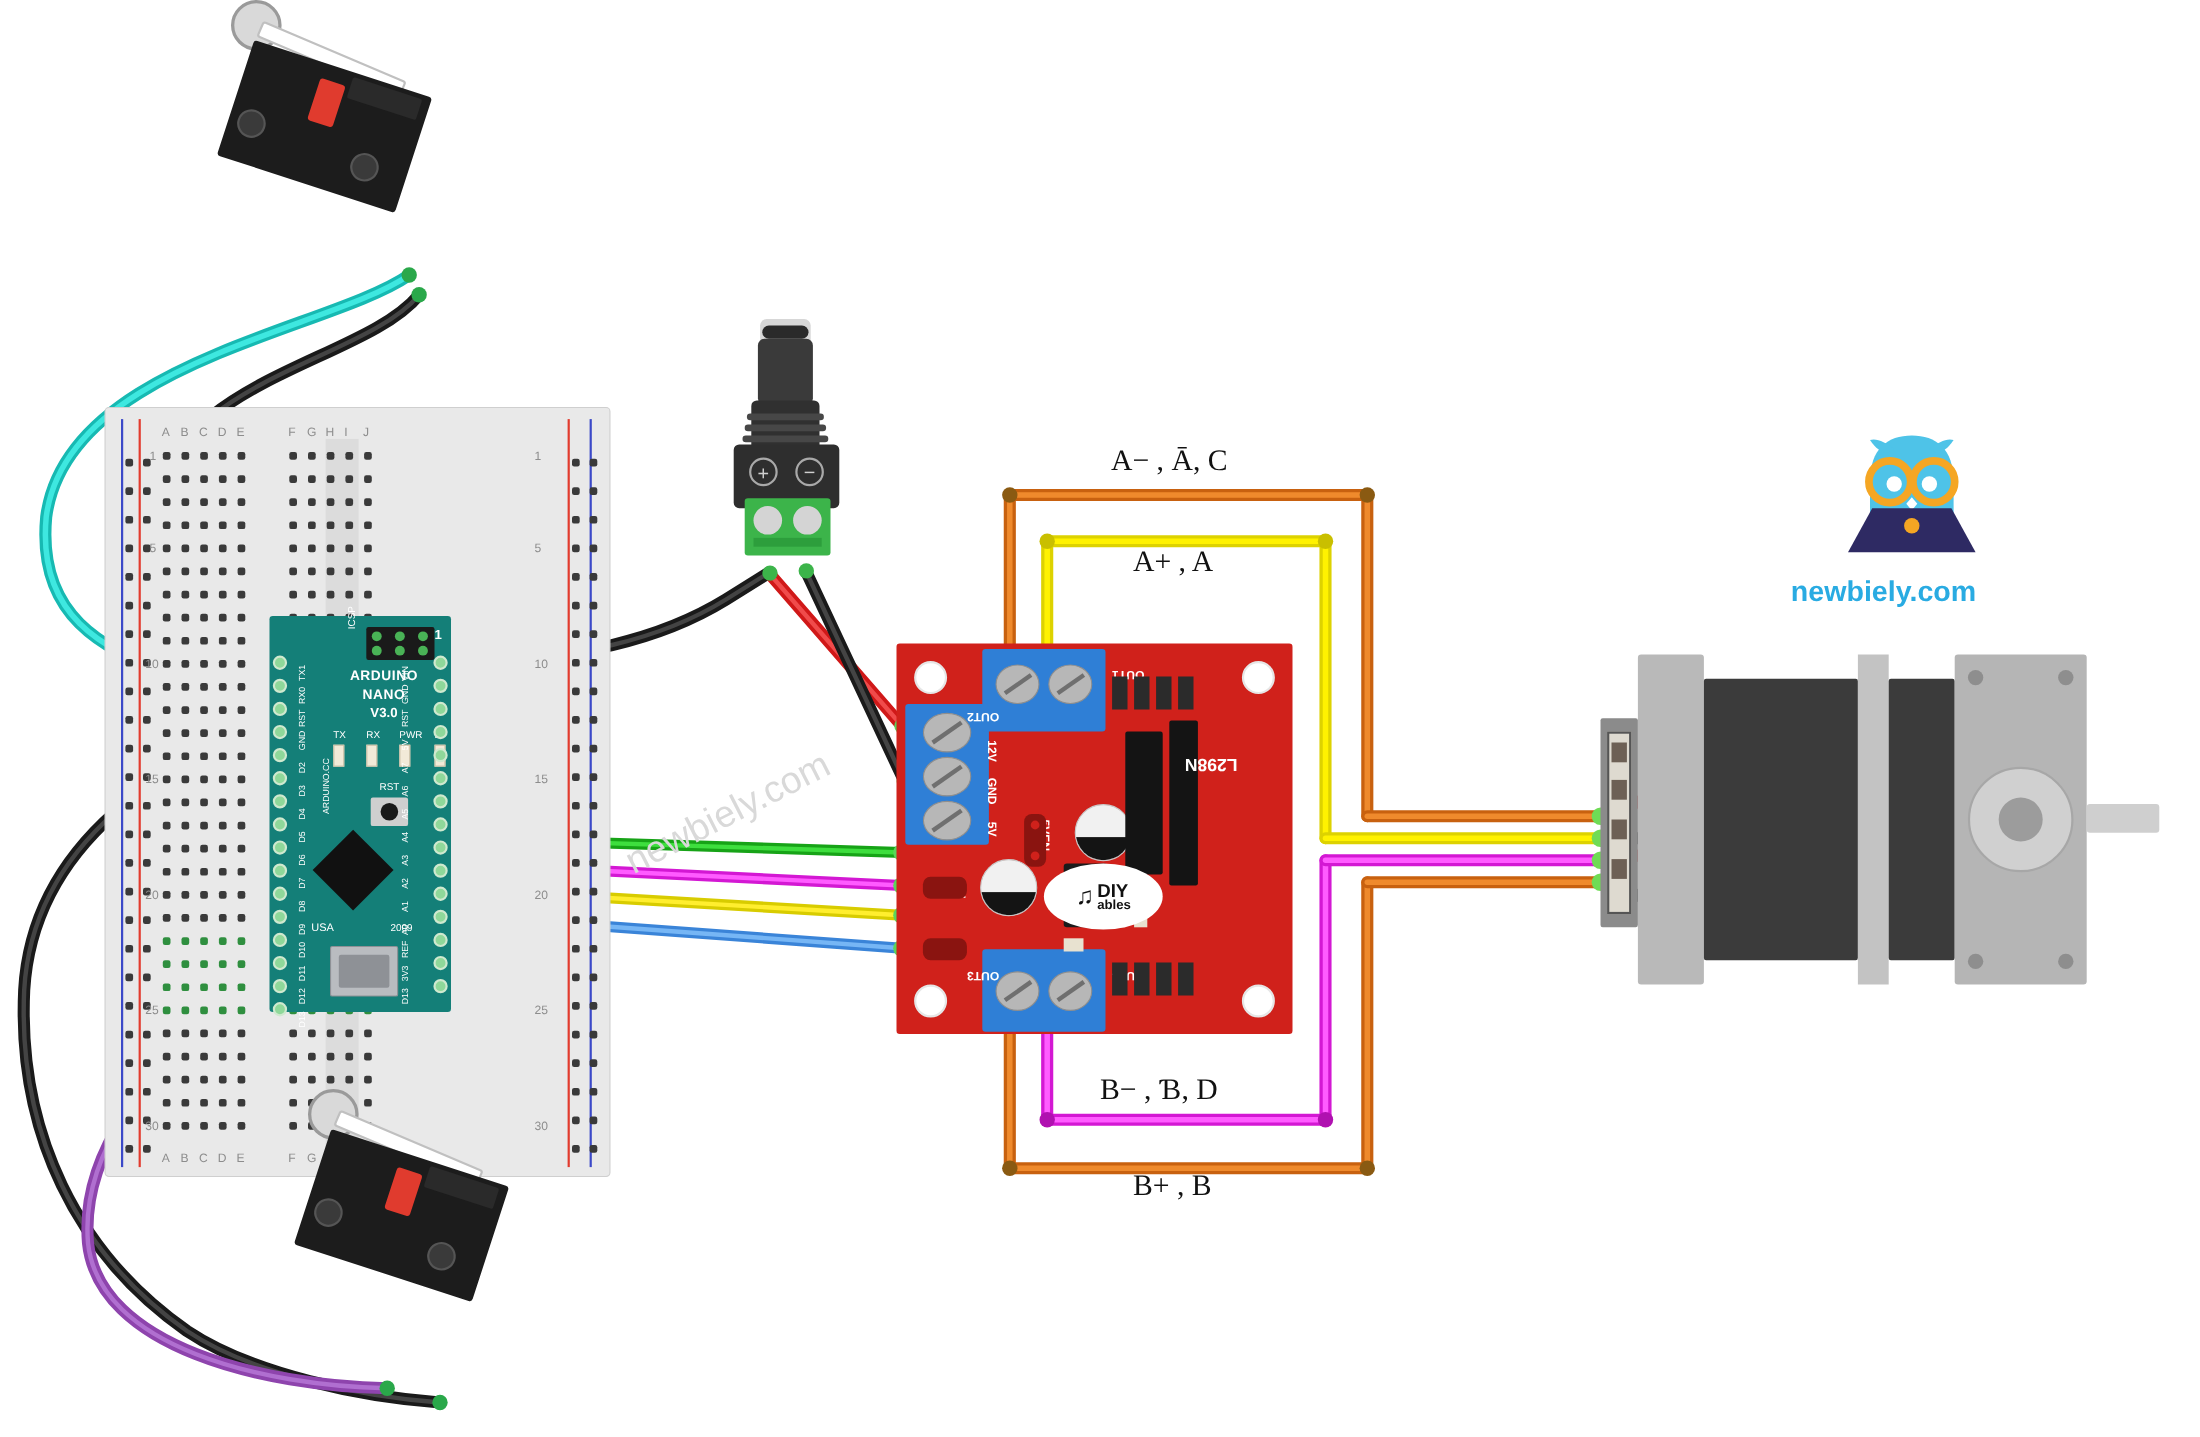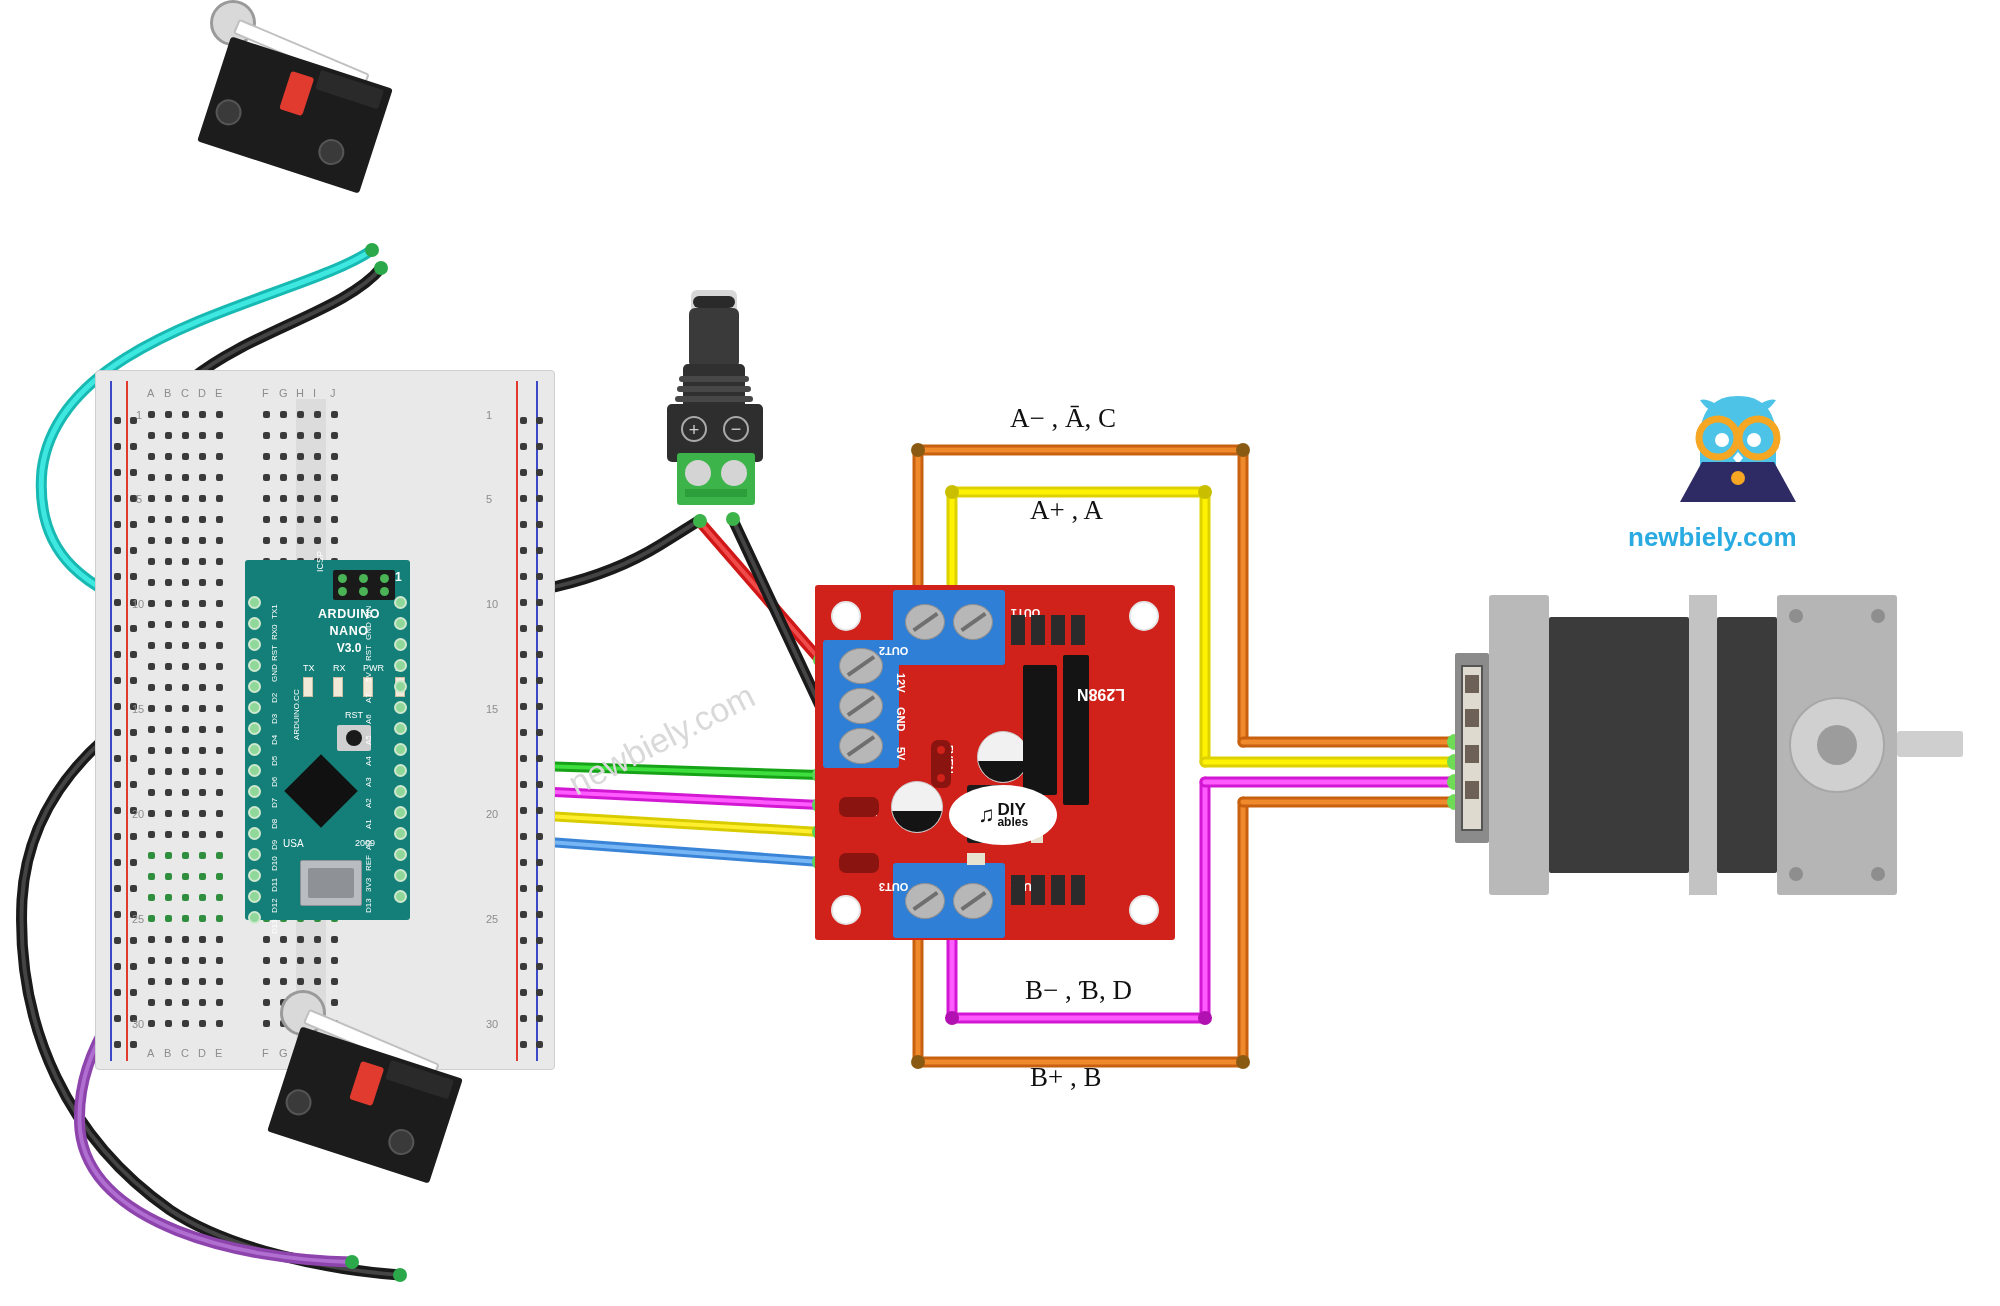--- a/index.html
+++ b/index.html
@@ -952,21 +952,21 @@
       <span style="position:absolute;left:68px;top:14px;width:24px;height:40px;background:#e03b2e;border-radius:3px;"></span>
       <span style="position:absolute;left:8px;top:60px;width:26px;height:26px;border-radius:50%;background:#3a3a3a;border:2px solid #555;"></span>
       <span style="position:absolute;left:118px;top:66px;width:26px;height:26px;border-radius:50%;background:#3a3a3a;border:2px solid #555;"></span>
       <span style="position:absolute;left:96px;top:4px;width:66px;height:20px;background:#2a2a2a;border-radius:2px;"></span>
     </div>
   </div>
 
 
   <div class="lbl" style="left:1010px; top:403px; font-size:27px;">A− , Ā, C</div>
   <div class="lbl" style="left:1030px; top:495px; font-size:27px;">A+ , A</div>
-  <div class="lbl" style="left:1000px; top:975px; font-size:27px;margin-left:25px;">B− , Ɓ, D</div>
+  <div class="lbl" style="left:1000px; top:975px; font-size:27px;">B− , Ɓ, D</div>
   <div class="lbl" style="left:1030px; top:1062px; font-size:27px;">B+ , B</div>
 
   <div class="ovl" style="left:1638px; top:390px; width:200px; height:170px;">
     <svg viewBox="0 0 200 140" width="200" height="140">
       <path d="M62,48 C62,18 78,6 100,6 C122,6 138,18 138,48 L138,78 L62,78 Z" fill="#4EC3E8"></path>
       <path d="M62,10 C70,22 78,24 84,18 C76,12 68,8 62,10 Z" fill="#4EC3E8"></path>
       <path d="M138,10 C130,22 122,24 116,18 C124,12 132,8 138,10 Z" fill="#4EC3E8"></path>
       <circle cx="80" cy="48" r="19" fill="none" stroke="#F5A623" stroke-width="7"></circle>
       <circle cx="120" cy="48" r="19" fill="none" stroke="#F5A623" stroke-width="7"></circle>
       <line x1="98" y1="48" x2="102" y2="48" stroke="#F5A623" stroke-width="7"></line>

